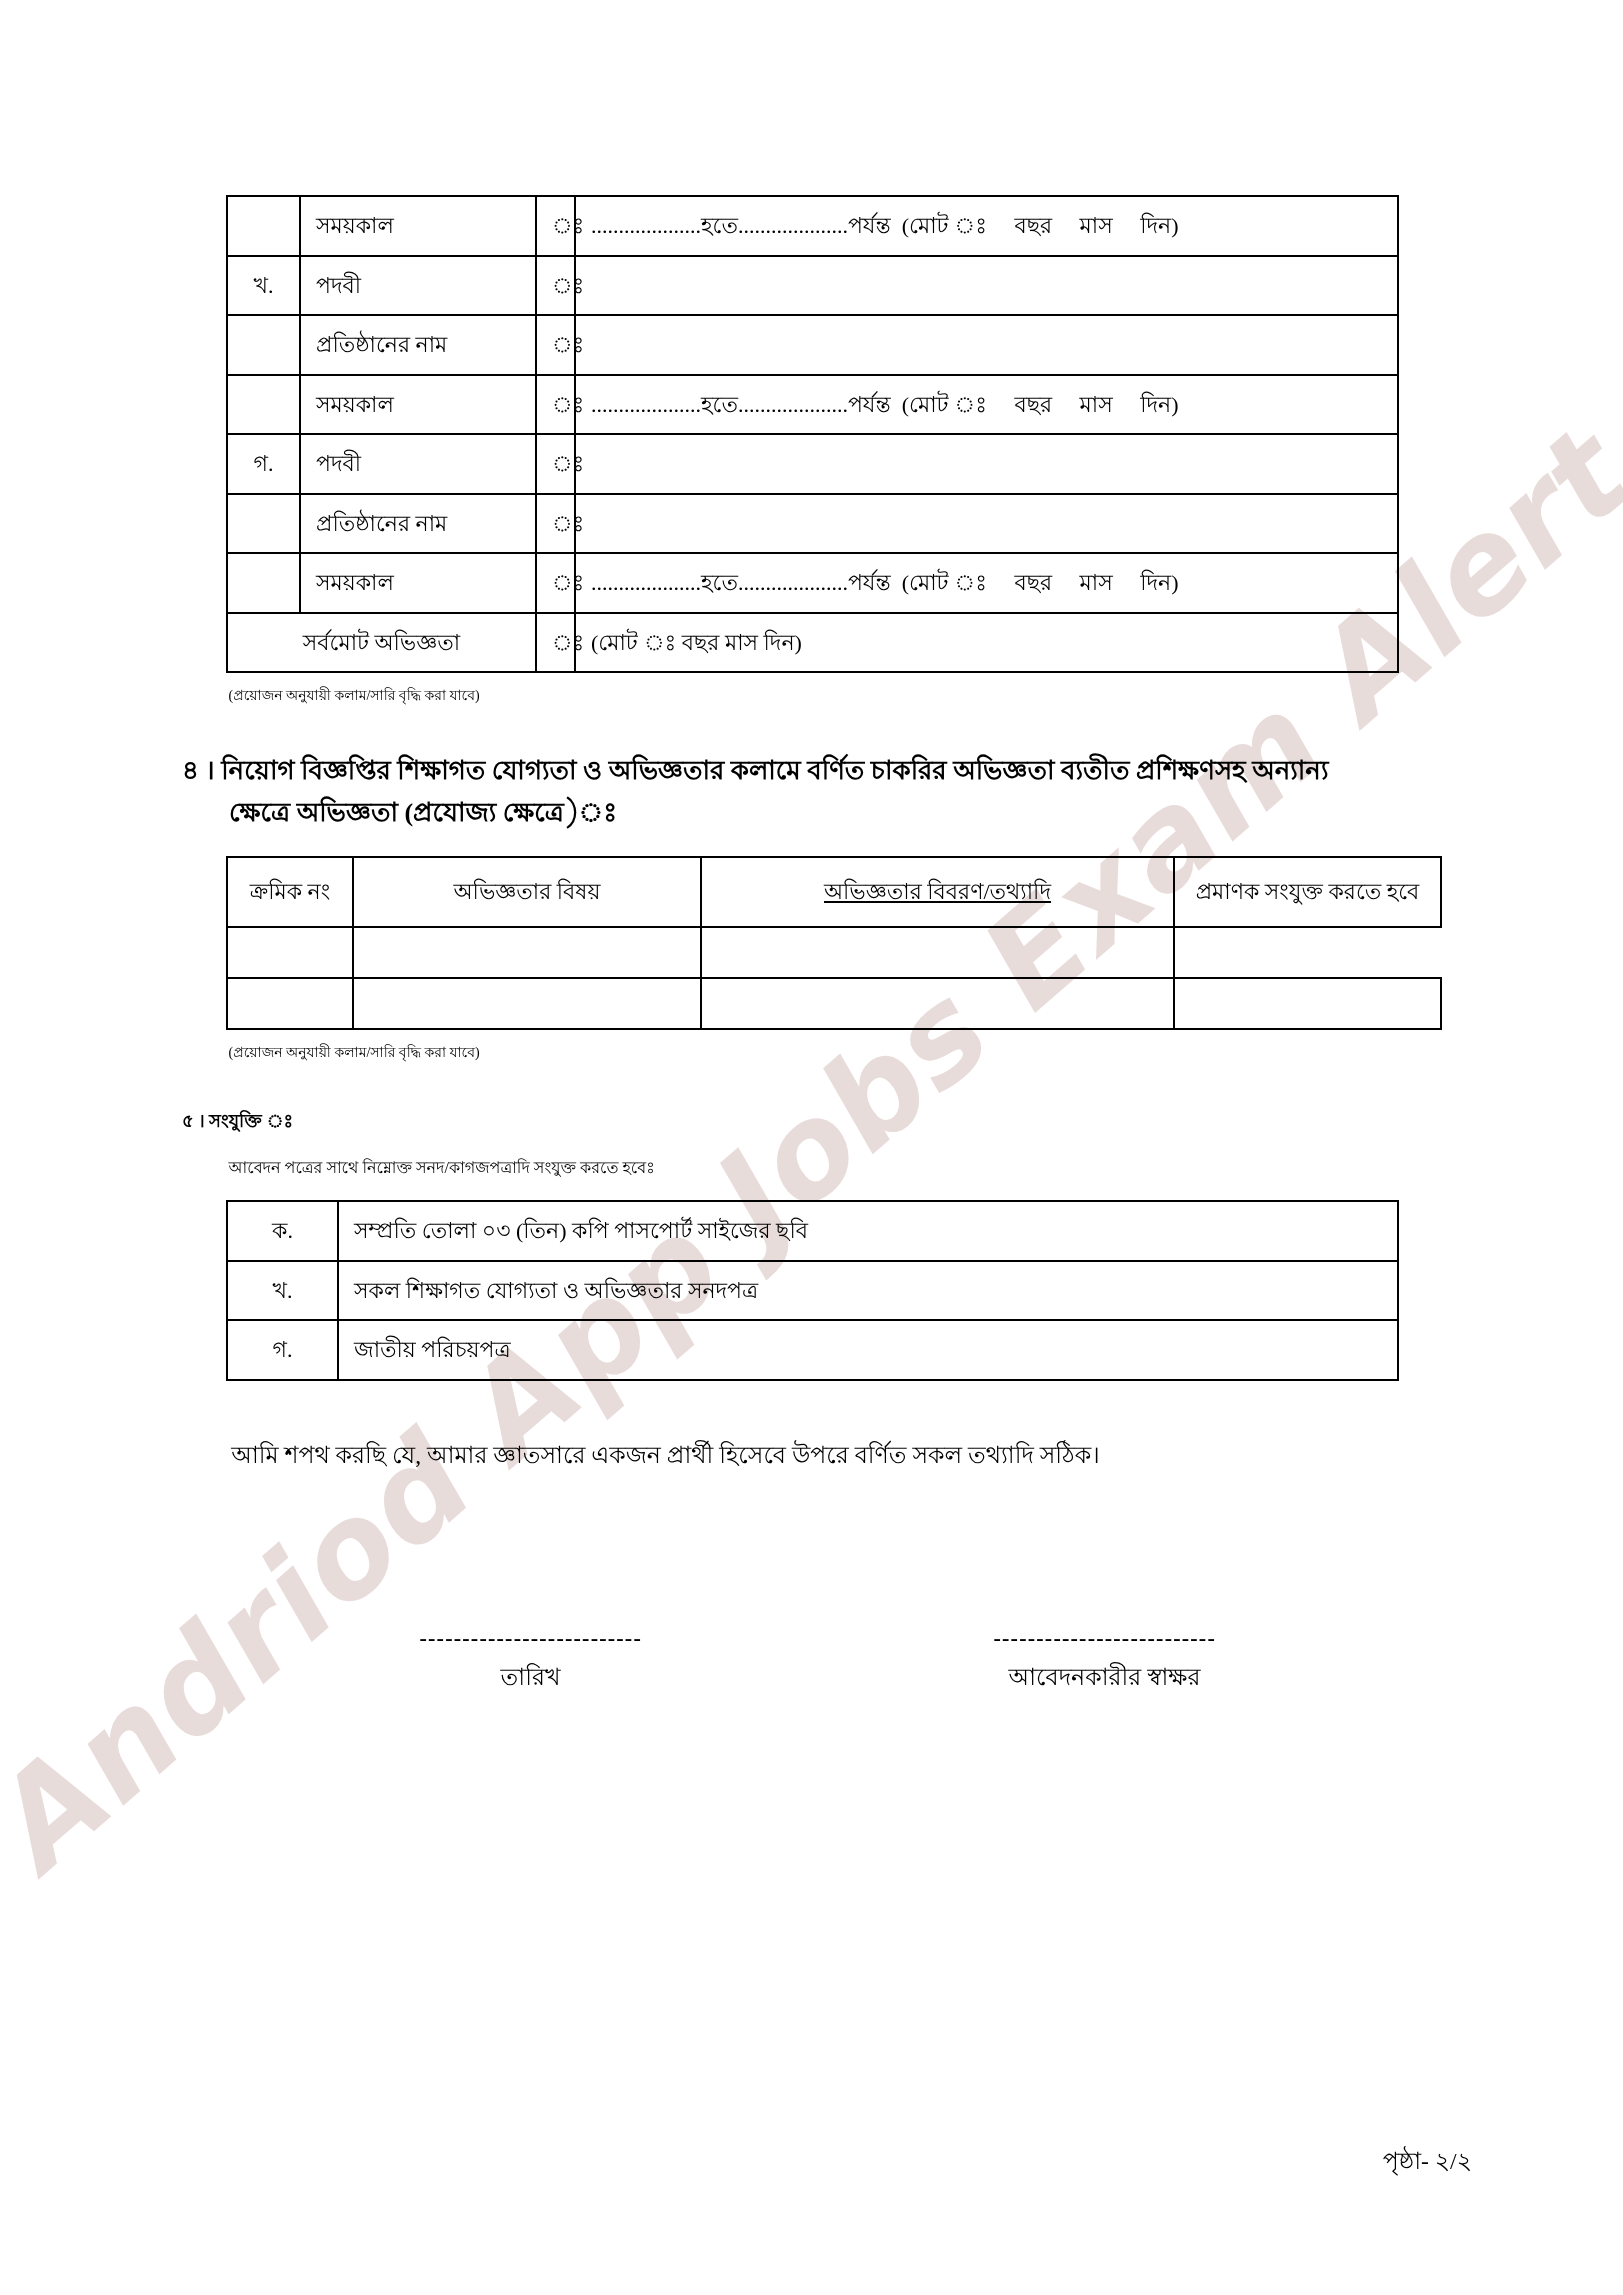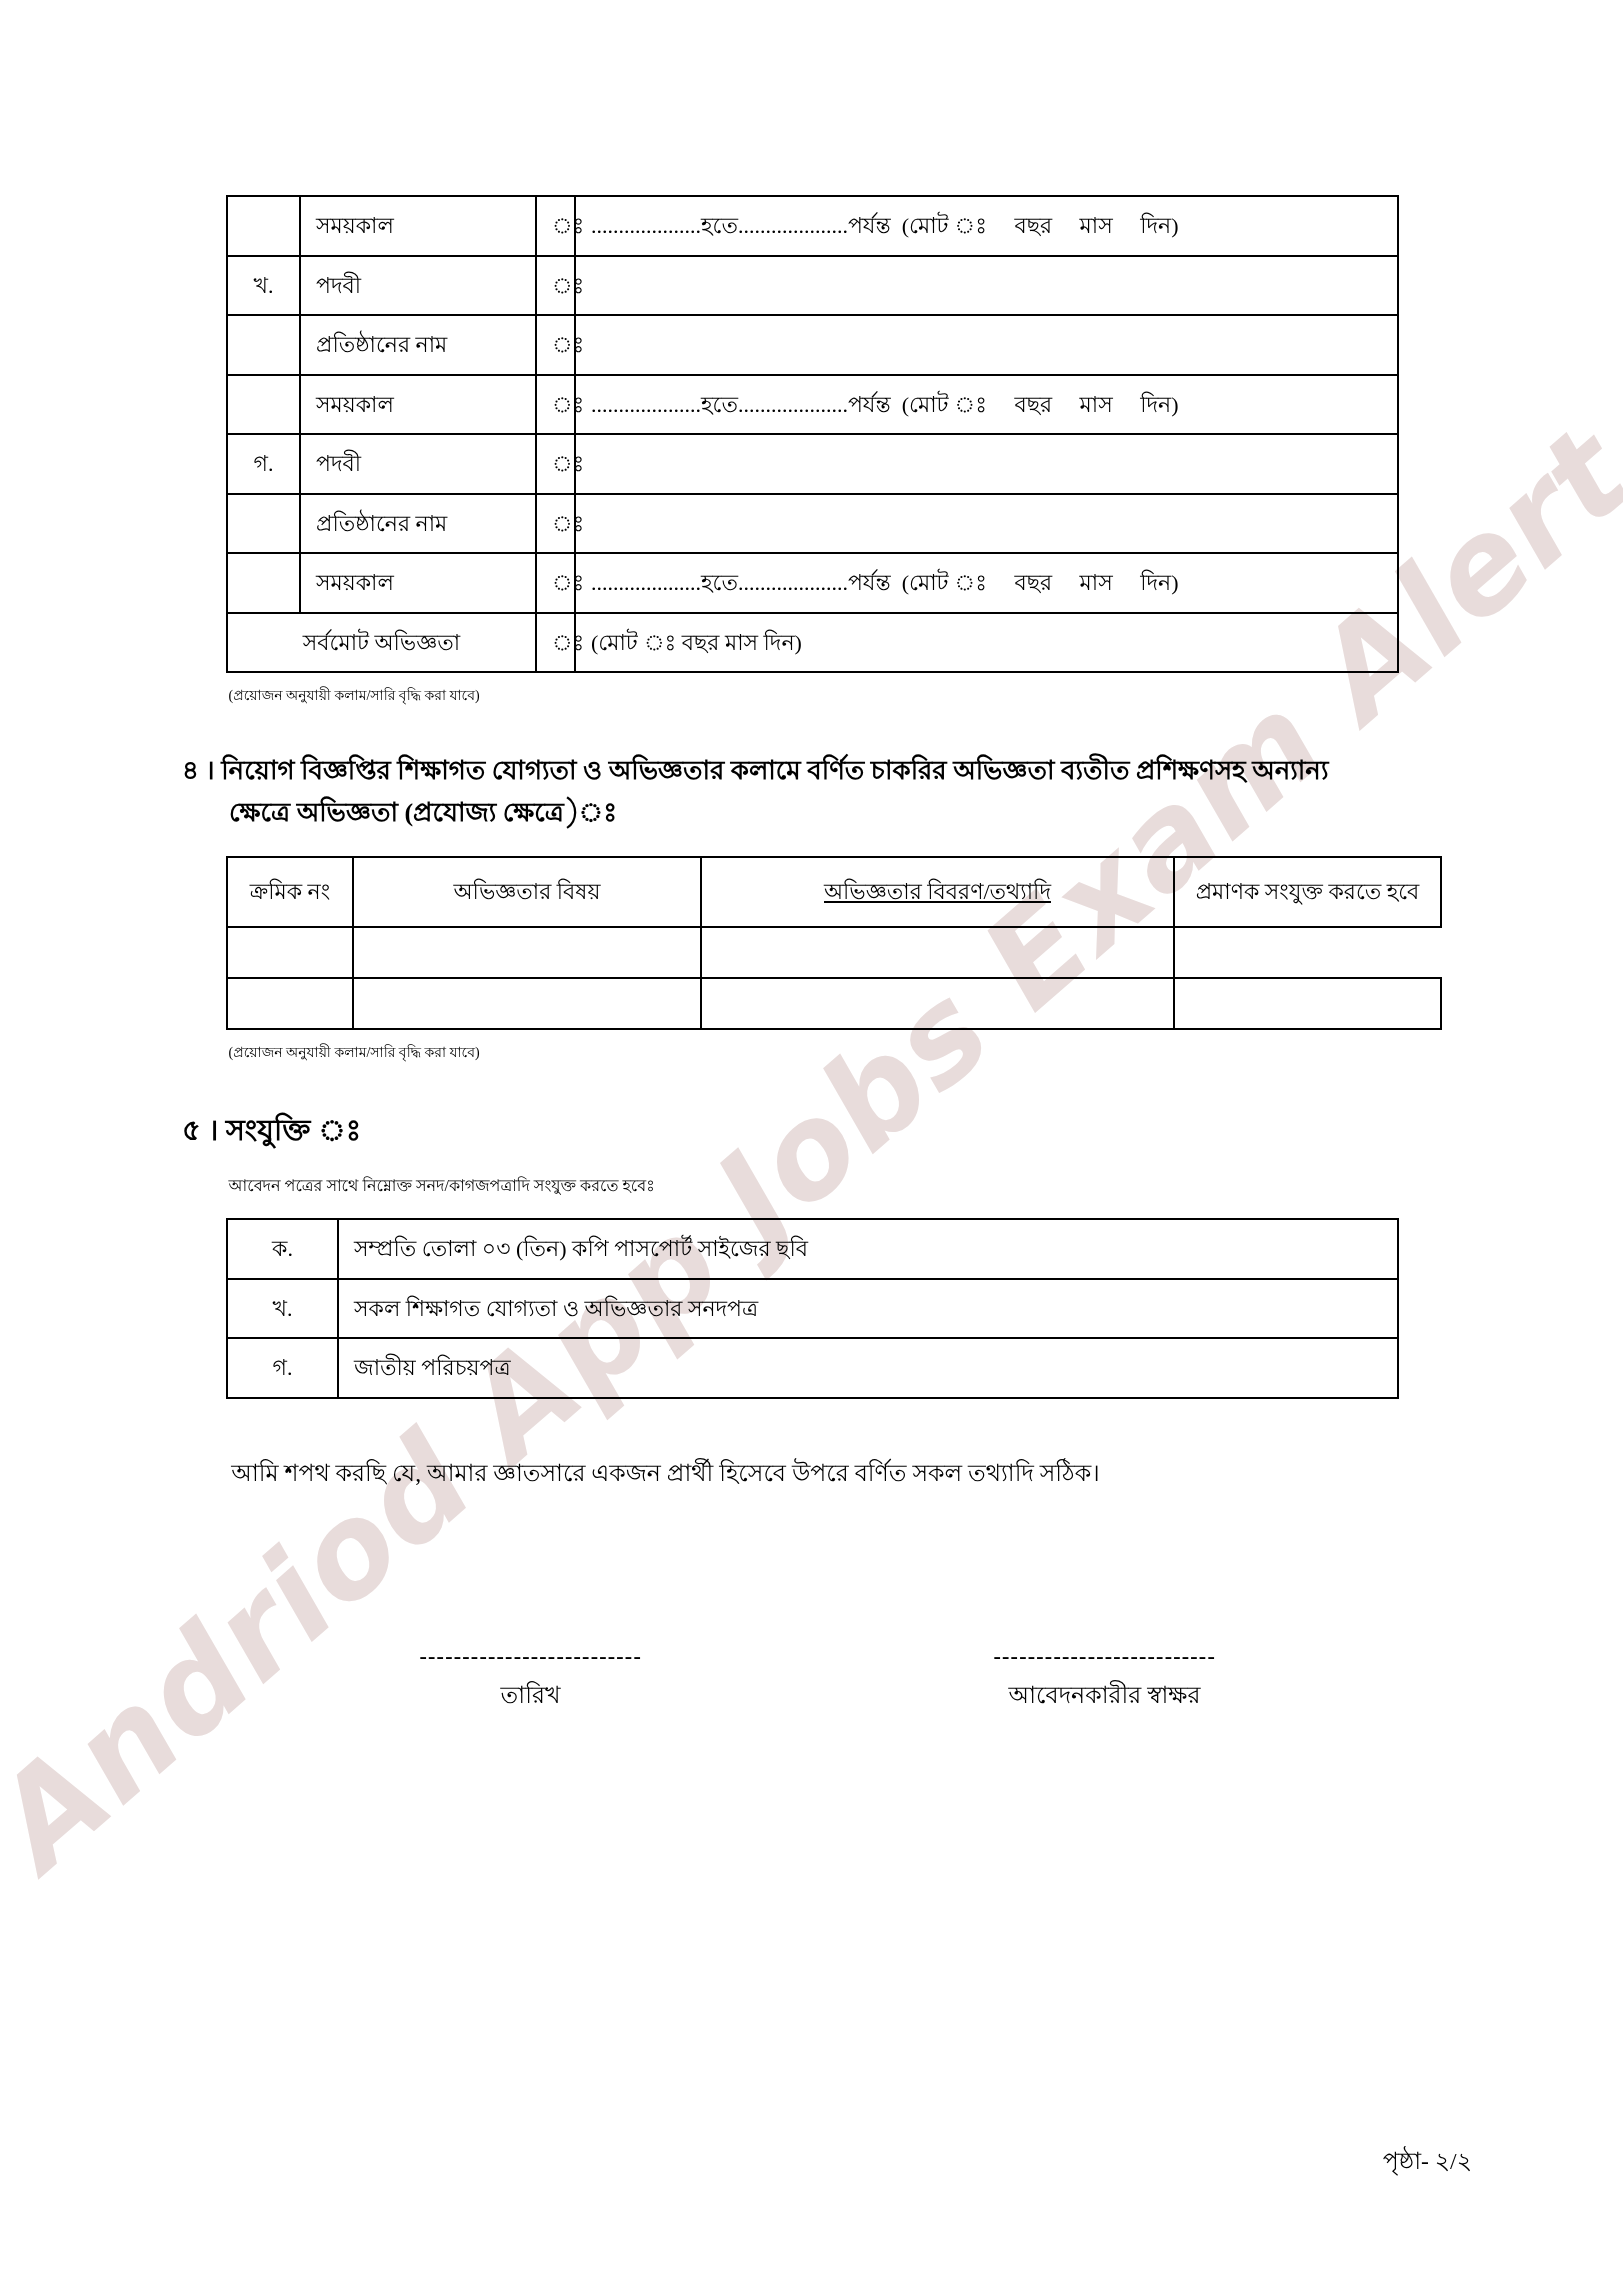--- a/index.html
+++ b/index.html
@@ -109,21 +109,21 @@
     font-size: 26px;
     font-weight: 700;
     line-height: 1.62;
     margin-left: -44px;
     width: 1230px;
   }
   .section-heading .indent {
     display: inline-block;
   }
   .section-heading-short {
-    font-size: 29px;
+    font-size: 18px;
     font-weight: 700;
     margin-left: -44px;
   }
   .section-sub {
     font-size: 16px;
     margin-top: 17px;
     margin-left: 2.6px;
   }
 
   

